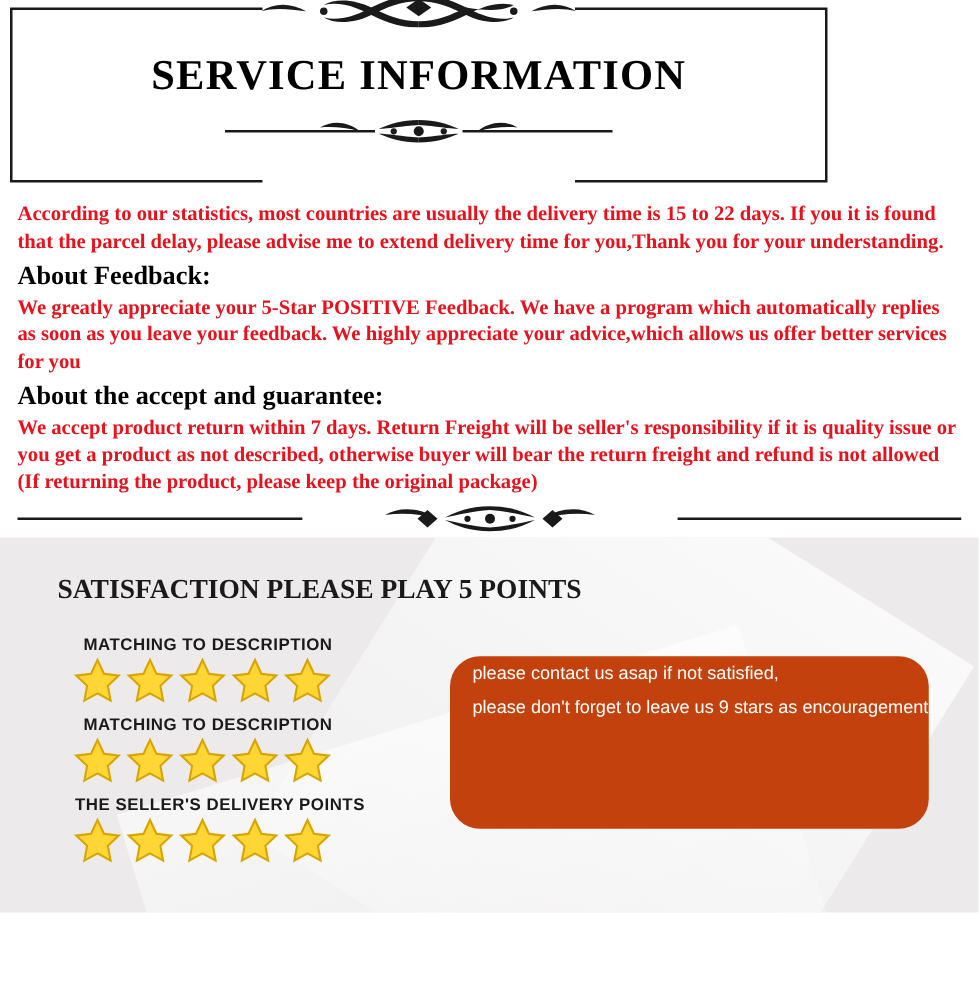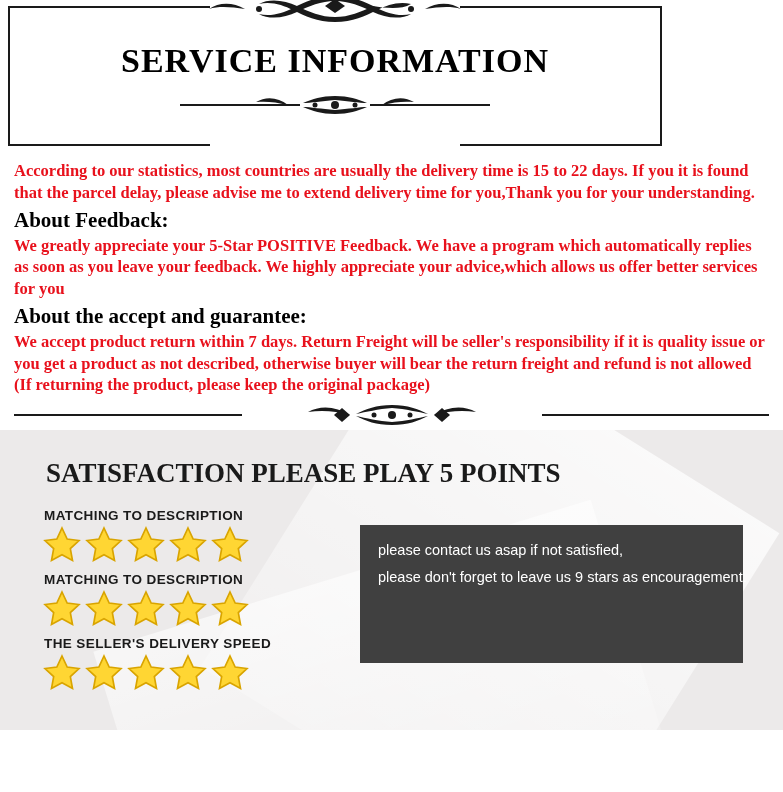--- a/index.html
+++ b/index.html
@@ -122,29 +122,30 @@
     position: relative;
     width: 783px;
     height: 300px;
     background: #eceaea;
     overflow: hidden;
   }
   .sat-title {
     position: absolute;
     left: 46px;
     top: 28px;
-    font-size: 27px;
+    font-size: 22px;
     font-weight: bold;
     color: #1a1a1a;
     font-family: "Liberation Serif", serif;
     white-space: nowrap;
   }
   .rating-block {
     position: absolute;
-    left: 44px;
+    left: 60px;
+    text-align: right;
   }
   .rating-label {
     font-family: "Liberation Sans", sans-serif;
     font-size: 13.5px;
     font-weight: bold;
     letter-spacing: 0.4px;
     color: #1a1a1a;
     margin-bottom: 2px;
   }
   .stars {
@@ -177,23 +178,24 @@
     background: linear-gradient(180deg, rgba(255,255,255,0.6), rgba(255,255,255,0.15));
   }
 
   
   .msg-box {
     position: absolute;
     left: 360px;
     top: 95px;
     width: 383px;
     height: 138px;
-    background: #404040;
-    padding: 12px 18px 0 18px;
+    background: #c2410c;
+    padding: 1px 18px 0 18px;
     box-sizing: border-box;
+    border-radius: 24px;
   }
   .msg-line {
     color: #ffffff;
     font-family: "Liberation Sans", sans-serif;
     font-size: 14.5px;
     line-height: 1.85;
     white-space: nowrap;
   }
 </style>
 </head>
@@ -319,21 +321,21 @@
       <svg class="star" viewBox="0 0 24 24">
           <path d="M12 1.8l3.1 6.6 7.1 .9 -5.2 4.9 1.3 7.1 -6.3 -3.5 -6.3 3.5 1.3 -7.1 -5.2 -4.9 7.1 -.9z" fill="#ffd633" stroke="#d9a400" stroke-width="1"></path>
         </svg>
       <svg class="star" viewBox="0 0 24 24">
           <path d="M12 1.8l3.1 6.6 7.1 .9 -5.2 4.9 1.3 7.1 -6.3 -3.5 -6.3 3.5 1.3 -7.1 -5.2 -4.9 7.1 -.9z" fill="#ffd633" stroke="#d9a400" stroke-width="1"></path>
         </svg>
     </div>
   </div>
 
   <div class="rating-block" style="top:206px">
-    <div class="rating-label">THE SELLER'S DELIVERY SPEED</div>
+    <div class="rating-label">THE SELLER'S DELIVERY POINTS</div>
     <div class="stars">
       <svg class="star" viewBox="0 0 24 24">
           <path d="M12 1.8l3.1 6.6 7.1 .9 -5.2 4.9 1.3 7.1 -6.3 -3.5 -6.3 3.5 1.3 -7.1 -5.2 -4.9 7.1 -.9z" fill="#ffd633" stroke="#d9a400" stroke-width="1"></path>
         </svg>
       <svg class="star" viewBox="0 0 24 24">
           <path d="M12 1.8l3.1 6.6 7.1 .9 -5.2 4.9 1.3 7.1 -6.3 -3.5 -6.3 3.5 1.3 -7.1 -5.2 -4.9 7.1 -.9z" fill="#ffd633" stroke="#d9a400" stroke-width="1"></path>
         </svg>
       <svg class="star" viewBox="0 0 24 24">
           <path d="M12 1.8l3.1 6.6 7.1 .9 -5.2 4.9 1.3 7.1 -6.3 -3.5 -6.3 3.5 1.3 -7.1 -5.2 -4.9 7.1 -.9z" fill="#ffd633" stroke="#d9a400" stroke-width="1"></path>
         </svg>

